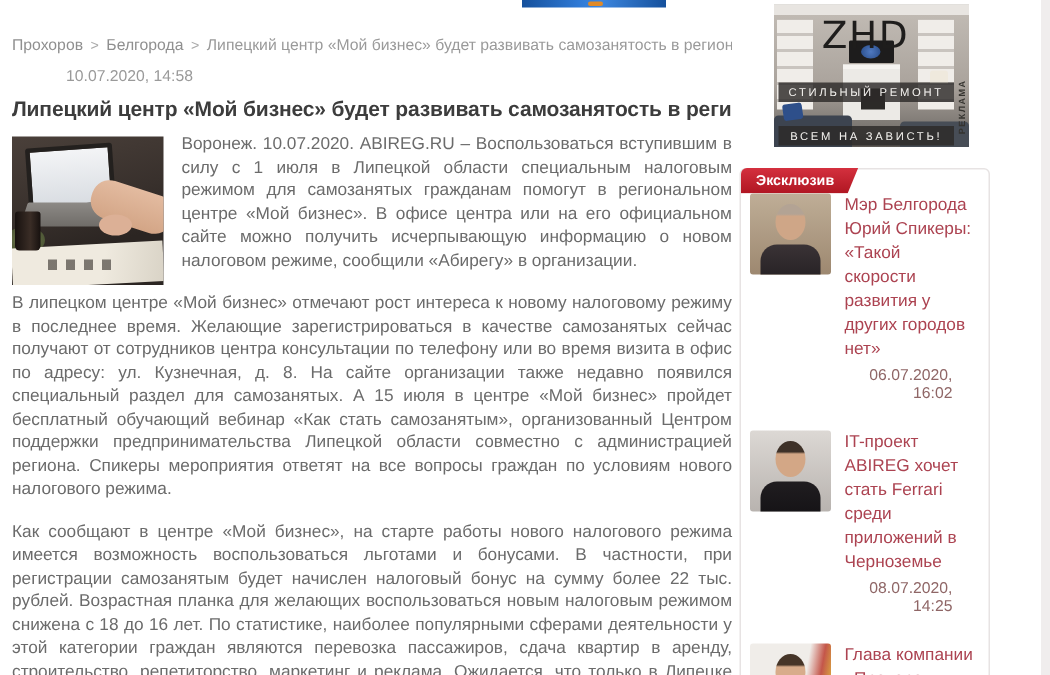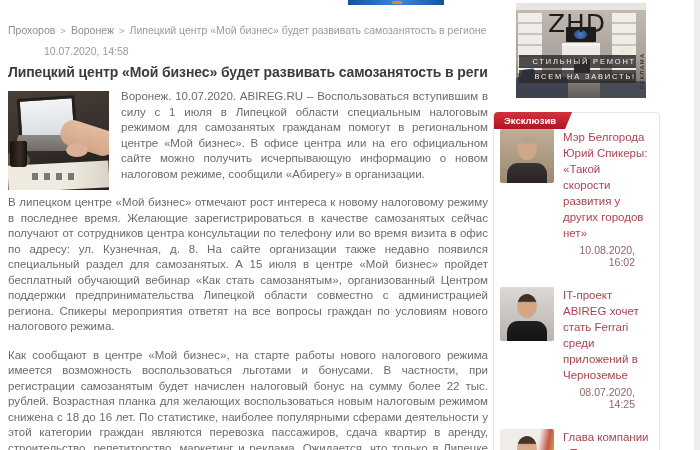--- a/index.html
+++ b/index.html
@@ -64,22 +64,22 @@
   .ad-banner .tv-img{position:absolute;left:58px;top:27px;width:13px;height:9px;
     background:radial-gradient(circle,#4f79c0,#274a86);border-radius:50%;}
   .ad-banner .couch{position:absolute;left:0px;top:74px;width:52px;height:21px;background:#3d4450;border-radius:3px 3px 0 0;}
   .ad-banner .pillow{position:absolute;left:6px;top:66px;width:13px;height:11px;background:#2e4f8a;border-radius:2px;transform:rotate(-8deg);}
   .ad-banner .sofa2{position:absolute;right:0px;top:78px;width:46px;height:17px;background:#474d56;border-radius:3px 3px 0 0;}
   .ad-banner .lamp{position:absolute;right:14px;top:44px;width:12px;height:9px;background:#efe9dd;border-radius:2px 2px 0 0;}
   .ad-banner .logo{position:absolute;left:0;right:8px;top:8px;text-align:center;
     font-size:25px;line-height:26px;color:#1e1d1c;font-weight:400;letter-spacing:1px;
     font-family:"DejaVu Sans",sans-serif;}
   .ad-banner .band{position:absolute;left:3px;right:10px;height:13px;background:rgba(44,42,40,.82);
-    color:#f4f2ef;font-size:7.5px;line-height:13px;letter-spacing:1.8px;text-align:right;white-space:nowrap;}
-  .ad-banner .band.b1{top:52px;} .ad-banner .band.b2{top:67px;}
+    color:#f4f2ef;font-size:7.5px;line-height:13px;letter-spacing:1.8px;text-align:center;white-space:nowrap;}
+  .ad-banner .band.b1{top:52px;} .ad-banner .band.b2{top:81px;}
   .ad-banner .vert-label{position:absolute;right:1px;top:50px;writing-mode:vertical-rl;transform:rotate(180deg);
     font-size:6px;color:#35332f;letter-spacing:1px;font-weight:bold;}
 
   
   .sidebar-card{position:absolute;left:493px;top:112px;width:167px;height:352px;
     background:#fff;border:1px solid #e7e3e3;border-radius:4px;box-sizing:border-box;padding-top:6px;}
   .excl-tab{position:absolute;left:0px;top:-1px;height:17px;line-height:17px;padding:0 16px 0 10px;
     background:linear-gradient(#d4303e,#b01622);color:#fff;font-size:9.5px;font-weight:bold;
     clip-path:polygon(0 0,100% 0,91% 100%,0 100%);border-radius:4px 0 0 0;}
   .news-item{display:flex;align-items:flex-start;padding:10px 10px 9px 6px;cursor:pointer;}
@@ -106,21 +106,21 @@
 <body>
 
 <div class="top-sliver">
     <div class="dot"></div>
   </div>
 <div class="edge-strip"></div>
 
 <div class="main-col">
 
   <div class="breadcrumb">
-    <a href="#">Прохоров</a><span class="sep">&gt;</span><a href="#">Воронеж</a><span class="sep">&gt;</span><span>Липецкий центр «Мой бизнес» будет развивать самозанятость в регионе</span>
+    <a href="#">Прохоров</a><span class="sep">&gt;</span><a href="#">Белгорода</a><span class="sep">&gt;</span><span>Липецкий центр «Мой бизнес» будет развивать самозанятость в регионе</span>
   </div>
 
   <div class="pub-date">10.07.2020, 14:58</div>
 
   <h1 class="article-title">Липецкий центр «Мой бизнес» будет развивать самозанятость в регионе</h1>
 
   <div class="article-body">
     <div class="article-photo">
       <div class="plant"></div>
       <div class="paper"></div>
@@ -159,21 +159,21 @@
 <div class="sidebar-card">
   <div class="excl-tab">Эксклюзив</div>
 
   <div class="news-item">
     <div class="thumb thumb-1 portrait">
       <div class="head"></div>
       <div class="body"></div>
     </div>
     <div class="news-text">
       <a href="#" class="news-title">Мэр Белгорода Юрий Спикеры: «Такой скорости развития у других городов нет»</a>
-      <span class="news-date">10.08.2020, 16:02</span>
+      <span class="news-date">06.07.2020, 16:02</span>
     </div>
   </div>
 
   <div class="news-item">
     <div class="thumb thumb-2 portrait">
       <div class="head"></div>
       <div class="body"></div>
     </div>
     <div class="news-text">
       <a href="#" class="news-title">IT-проект ABIREG хочет стать Ferrari среди приложений в Черноземье</a>

